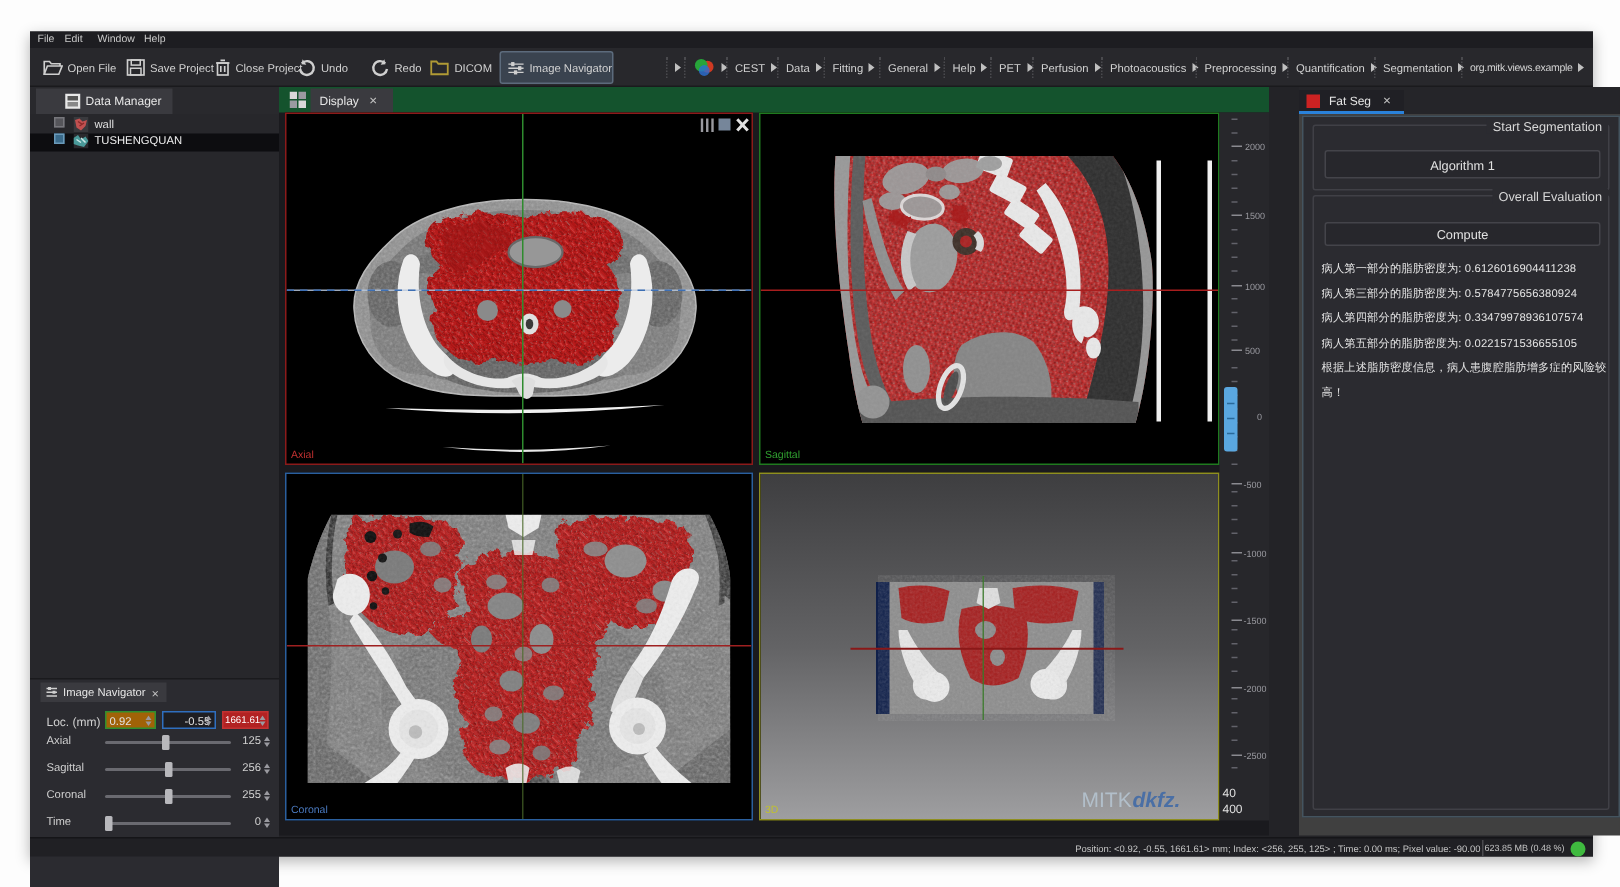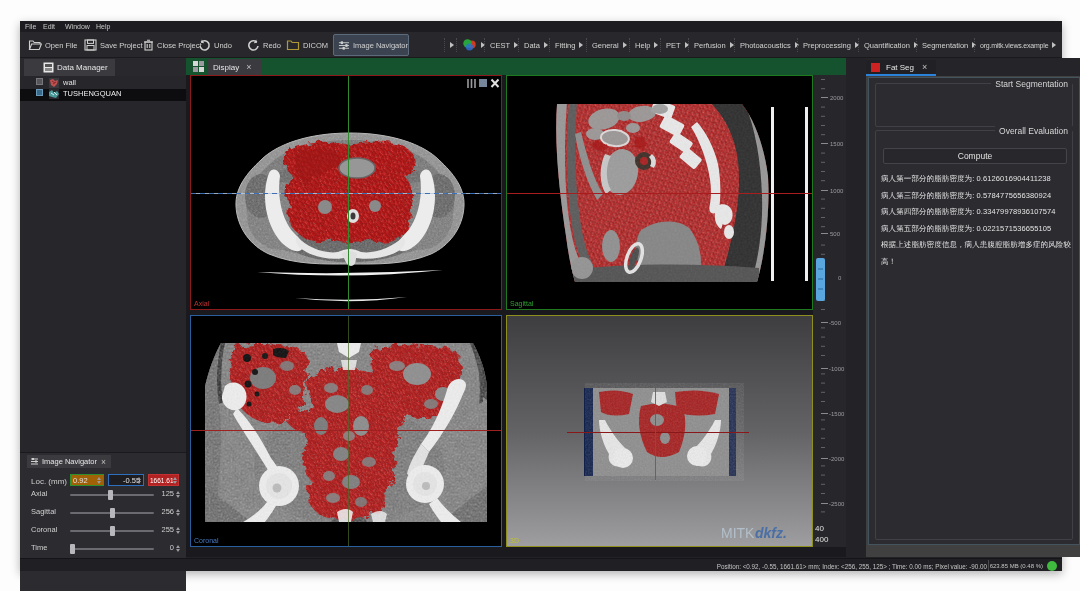--- a/index.html
+++ b/index.html
@@ -631,20 +631,21 @@
     <div style="position:absolute;left:0;top:0;width:216px;height:18px;background:#252529">
       <div class="tab" style="left:0px;top:2px;width:70px;height:16px;padding-left:5px;font-size:8px;background:#202025;border-bottom:2px solid #2a82da">
         <span style="width:9px;height:9px;background:#cc2222;display:inline-block"></span>
         <span style="margin-left:6px">Fat Seg</span>
         <span style="margin-left:8px;color:#c0c0c0;font-size:9px">×</span>
       </div>
     </div>
     <div style="position:absolute;left:2px;top:19px;width:212px;height:468px;border:1px solid #44545f;background:#2b2b30">
       <div class="groupbox" style="left:6px;top:5px;width:198px;height:44px">
         <div class="gbtitle"><span>Start Segmentation</span></div>
+        <div class="btn" style="left:7px;top:16px;width:184px;height:19px">Algorithm 1</div>
       </div>
       <div class="groupbox" style="left:6px;top:52px;width:198px;height:410px">
         <div class="gbtitle"><span>Overall Evaluation</span></div>
         <div class="btn" style="left:7px;top:17px;width:184px;height:16px">Compute</div>
         <div style="position:absolute;left:5px;top:40px;width:190px;font-size:7.5px;letter-spacing:0.1px;color:#e4e4e4;line-height:16.6px">
           <div>病人第一部分的脂肪密度为: 0.6126016904411238</div>
           <div>病人第三部分的脂肪密度为: 0.5784775656380924</div>
           <div>病人第四部分的脂肪密度为: 0.33479978936107574</div>
           <div>病人第五部分的脂肪密度为: 0.0221571536655105</div>
           <div>根据上述脂肪密度信息，病人患腹腔脂肪增多症的风险较</div>

